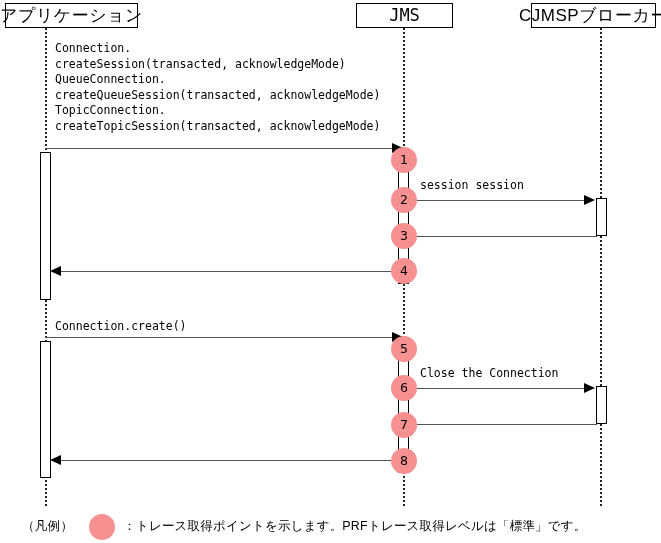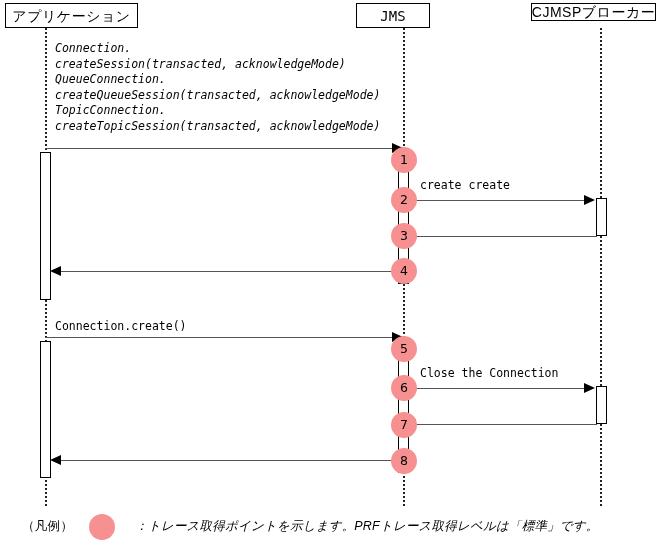--- a/index.html
+++ b/index.html
@@ -21,21 +21,21 @@
   }
   
   .actor-box {
     position: absolute;
     box-sizing: border-box;
     border: 1.5px solid #000000;
     background: #ffffff;
     display: flex;
     align-items: center;
     justify-content: center;
-    font-size: 14px;
+    font-size: 17px;
     line-height: 1;
     letter-spacing: 0.5px;
     white-space: nowrap;
   }
   .actor-box.mono {
     font-family: "DejaVu Sans Mono", "Liberation Mono", monospace;
     letter-spacing: 0;
   }
   
   .lifeline {
@@ -70,21 +70,20 @@
     border-right: 11px solid #000000;
   }
   
   .code-text {
     position: absolute;
     font-family: "DejaVu Sans Mono", "Liberation Mono", monospace;
     font-size: 11.5px;
     line-height: 15.6px;
     white-space: pre;
     color: #000000;
-    font-style: italic;
   }
   .msg-label {
     position: absolute;
     font-family: "DejaVu Sans Mono", "Liberation Mono", monospace;
     font-size: 11.5px;
     line-height: 14px;
     white-space: nowrap;
     color: #000000;
   }
   
@@ -117,39 +116,38 @@
     margin-left: 22px;
     letter-spacing: 0.3px;
   }
   .legend-dot {
     width: 26px;
     height: 26px;
     border-radius: 50%;
     margin-left: 16px;
   }
   .legend-text {
-    margin-left: 20px;
+    margin-left: 8px;
     letter-spacing: 0.2px;
-    font-style: italic;
   }
 </style>
 </head>
 <body>
 
 <div id="canvas">
 
   <div class="actor-box" style="left:5px; top:3px; width:133px; height:25px;">
     <span>アプリケーション</span>
   </div>
 
-  <div class="actor-box mono" style="left:356px; top:3px; width:74px; height:25px;">
+  <div class="actor-box mono" style="left:356px; top:3px; width:97px; height:25px;">
     <span>JMS</span>
   </div>
 
-  <div class="actor-box" style="left:531px; top:3px; width:125px; height:18px;">
+  <div class="actor-box" style="left:531px; top:3px; width:125px; height:25px;">
     <span>CJMSPブローカー</span>
   </div>
 
   <div class="lifeline" style="left:45px; top:28px; height:478px;"></div>
   <div class="lifeline" style="left:403px; top:28px; height:478px;"></div>
   <div class="lifeline" style="left:600px; top:28px; height:478px;"></div>
 
   <div class="code-text" style="left:55px; top:41px;">Connection.
 createSession(transacted, acknowledgeMode)
 QueueConnection.
@@ -157,21 +155,21 @@
 TopicConnection.
 createTopicSession(transacted, acknowledgeMode)</div>
 
   <div class="activation" style="left:40px; top:152px; width:11px; height:148px;"></div>
 
   <div class="msg-line" style="left:45px; top:148px; width:348px;"></div>
   <div class="arrow-head right" style="left:392px; top:143px;"></div>
 
   <div class="activation" style="left:398px; top:152px; width:11px; height:132px;"></div>
 
-  <div class="msg-label" style="left:420px; top:178px;">create create</div>
+  <div class="msg-label" style="left:420px; top:178px;">session session</div>
   <div class="msg-line" style="left:404px; top:200px; width:180px;"></div>
   <div class="arrow-head right" style="left:584px; top:195px;"></div>
 
   <div class="activation" style="left:596px; top:198px; width:11px; height:38px;"></div>
 
   <div class="msg-line" style="left:416px; top:236px; width:181px;"></div>
   <div class="arrow-head left" style="left:405px; top:231px;"></div>
 
   <div class="msg-line" style="left:61px; top:271px; width:343px;"></div>
   <div class="arrow-head left" style="left:50px; top:266px;"></div>

